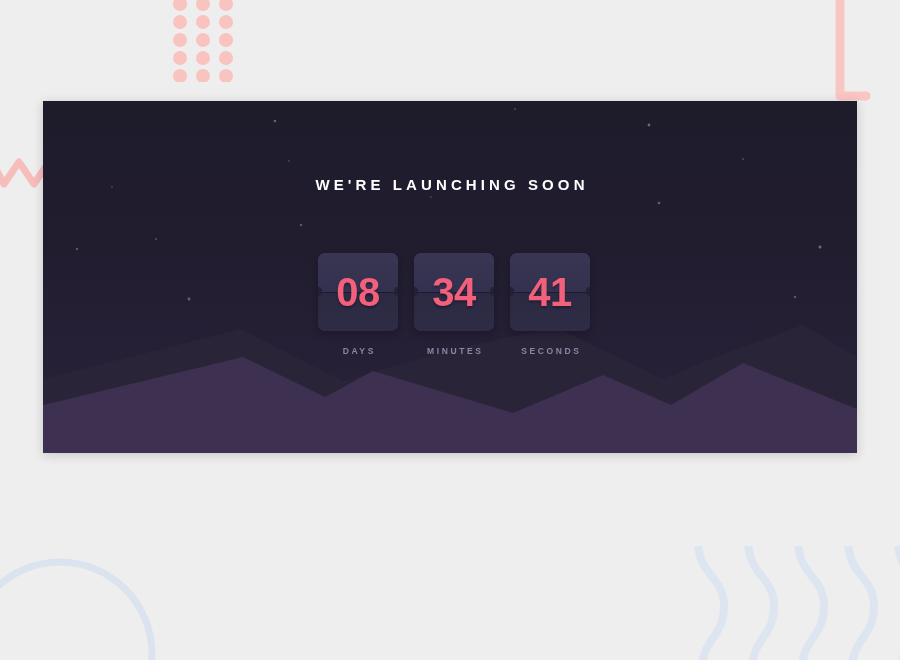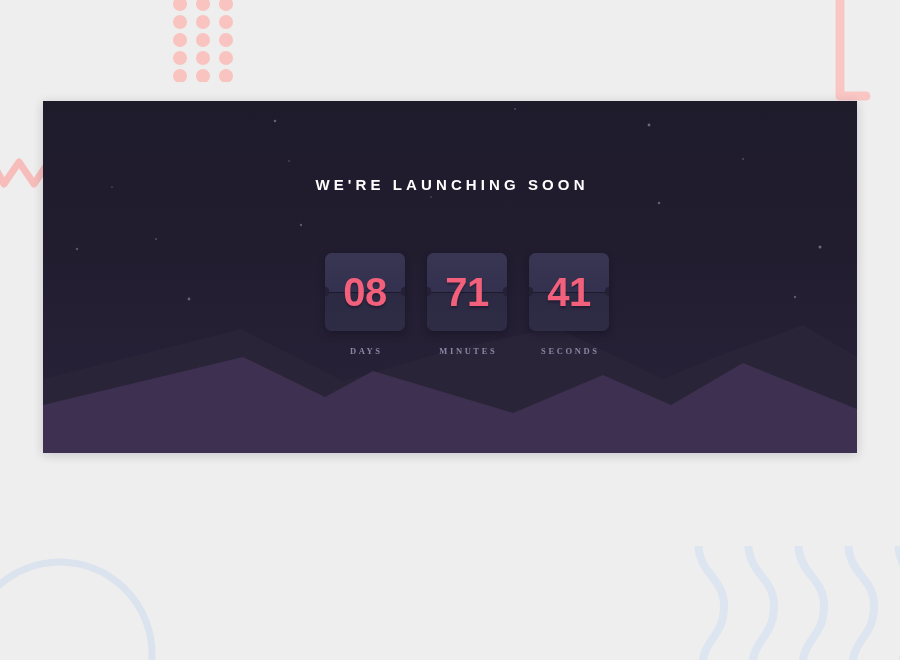--- a/index.html
+++ b/index.html
@@ -97,27 +97,27 @@
     font-weight: bold;
     letter-spacing: 4.1px;
     text-indent: 4.1px;
     line-height: 1;
     white-space: nowrap;
   }
 
   
   #countdown {
     position: absolute;
-    left: 17px;
+    left: 4px;
     top: 152px;
     width: 814px;
     display: flex;
     justify-content: center;
     align-items: flex-start;
-    gap: 22px;
+    gap: 16px;
   }
   .count-unit {
     width: 80px;
     display: flex;
     flex-direction: column;
     align-items: center;
   }
   .flip-card {
     position: relative;
     width: 80px;
@@ -179,21 +179,20 @@
     text-shadow: 0 2px 2px rgba(20, 14, 30, 0.45);
   }
   .count-label {
     margin-top: 15px;
     font-size: 8.5px;
     font-weight: bold;
     letter-spacing: 2.6px;
     text-indent: 2.6px;
     color: #8a86a3;
     white-space: nowrap;
-    font-family: Liberation Serif, serif;
   }
 
   
   #social-row {
     position: absolute;
     left: 0;
     top: 398px;
     width: 814px;
     display: flex;
     justify-content: center;
@@ -318,21 +317,21 @@
       </div>
 
 
       <div class="count-unit">
         <div class="flip-card">
           <div class="flip-top"></div>
           <div class="flip-bottom"></div>
           <div class="flip-hinge"></div>
           <div class="notch notch-l"></div>
           <div class="notch notch-r"></div>
-          <div class="flip-value">71</div>
+          <div class="flip-value">34</div>
         </div>
         <div class="count-label">MINUTES</div>
       </div>
 
       <div class="count-unit">
         <div class="flip-card">
           <div class="flip-top"></div>
           <div class="flip-bottom"></div>
           <div class="flip-hinge"></div>
           <div class="notch notch-l"></div>

